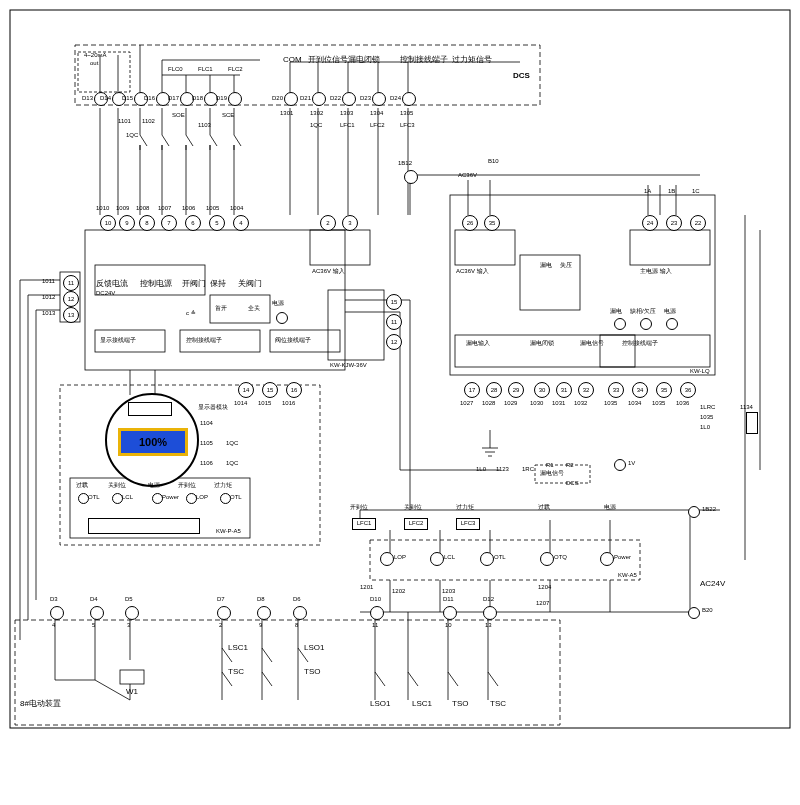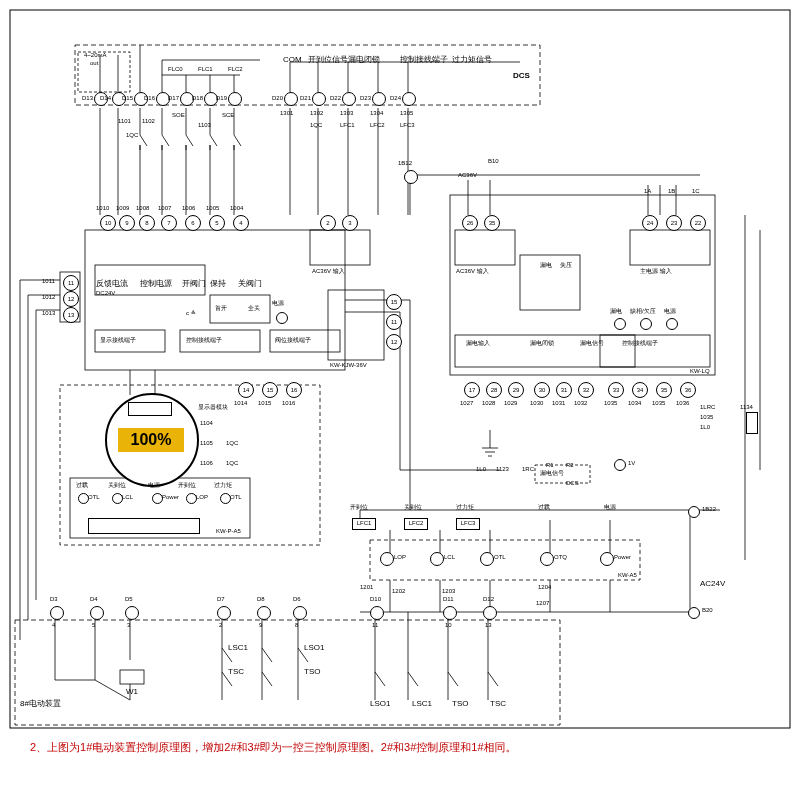--- a/index.html
+++ b/index.html
@@ -10,21 +10,21 @@
   .lbl.b{font-weight:bold;}
   .lbl.s6{font-size:6px;}
   .lbl.s8{font-size:8px;}
   .notes{position:absolute;left:30px;top:738px;width:740px;color:#c00000;font-size:11px;line-height:18px;}
   .term{position:absolute;border:1px solid #000;border-radius:50%;background:#fff;
         font-size:6px;text-align:center;color:#000;}
   .chip{position:absolute;border:1px solid #000;background:#fff;font-size:6px;text-align:center;color:#000;line-height:9px;}
   .box{position:absolute;border:1px solid #000;background:transparent;}
   .lamp{position:absolute;border:1px solid #000;border-radius:50%;background:#fff;}
   .meter{position:absolute;border:2px solid #000;border-radius:50%;background:#fff;}
-  .lcd{position:absolute;border:1px solid #eab308;background:#eab308;text-align:center;font-size:16px;font-weight:bold;}
+  .lcd{position:absolute;border:3px solid #eab308;background:#1d4ed8;text-align:center;font-size:11px;font-weight:bold;}
 </style>
 </head>
 <body>
 
 <div id="page">
 
   <svg width="800" height="805">
     <g stroke="#000" stroke-width="0.8" fill="none">
 
       <rect x="10" y="10" width="780" height="718" stroke-width="1"></rect>
@@ -481,16 +481,15 @@
 
   <div class="lbl s8" style="left:370px;top:700px;">LSO1</div>
   <div class="lbl s8" style="left:412px;top:700px;">LSC1</div>
   <div class="lbl s8" style="left:452px;top:700px;">TSO</div>
   <div class="lbl s8" style="left:490px;top:700px;">TSC</div>
 
   <div class="lbl s8" style="left:126px;top:688px;">W1</div>
   <div class="lbl s8" style="left:20px;top:700px;">8#电动装置</div>
 
   <div class="notes">
-    <div>2、上图为1#电动装置控制原理图，增加2#和3#即为一控三控制原理图。2#和3#控制原理和1#相同。</div>
   </div>
 
 </div>
 
 </body></html>

